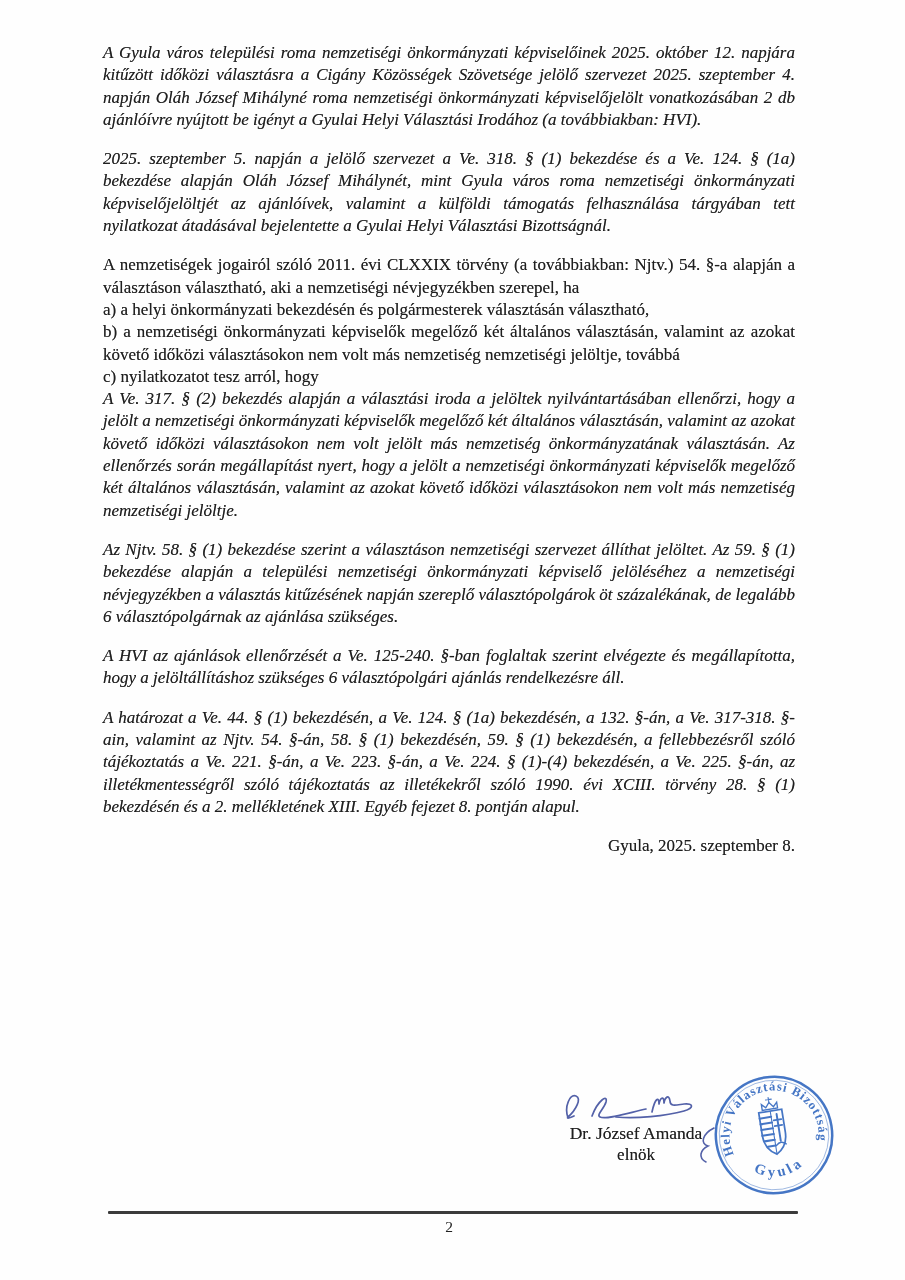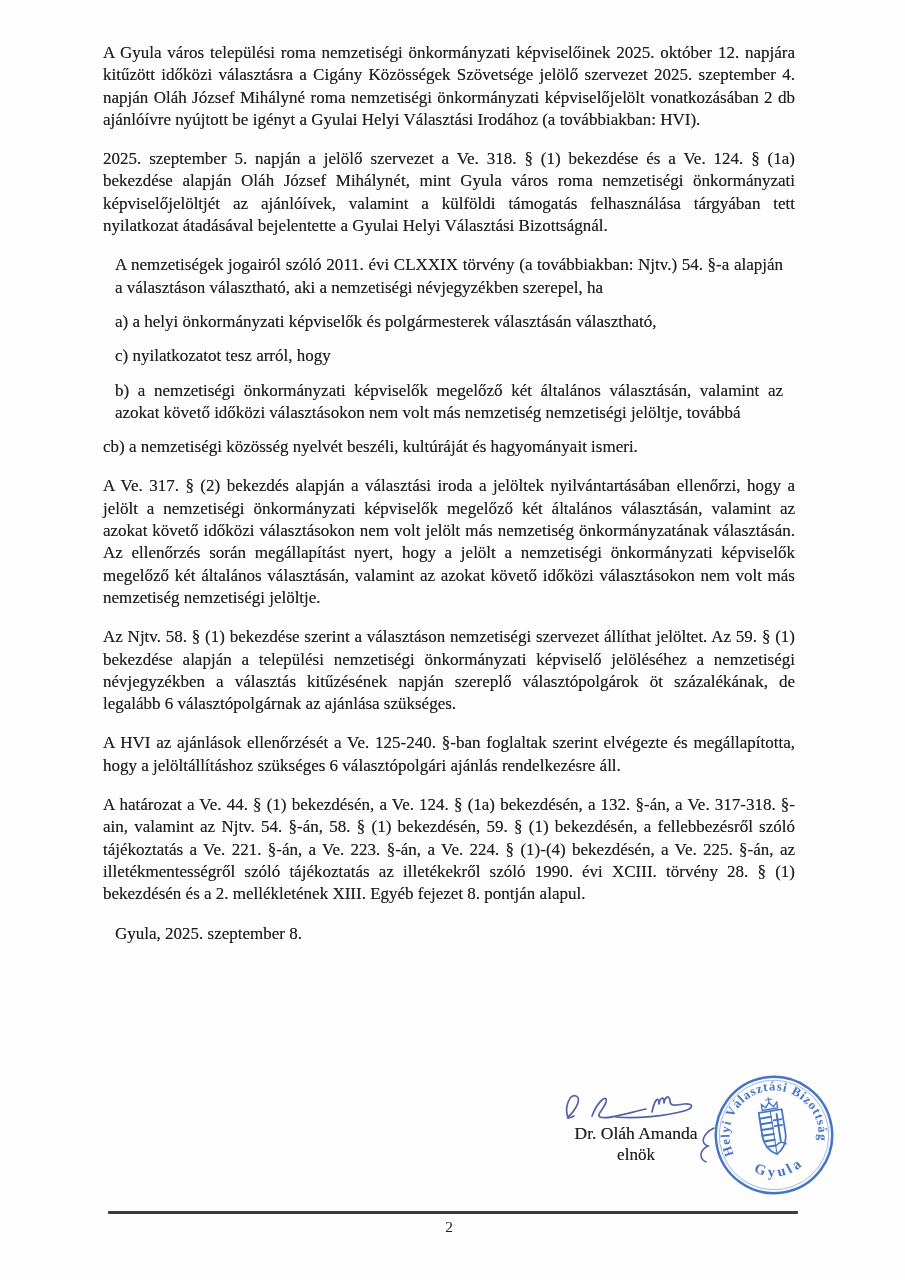--- a/index.html
+++ b/index.html
@@ -16,23 +16,23 @@
   }
   .content{
     position:absolute;
     left:103px;top:42px;
     width:692px;
     color:#1f1f1f;
     font-size:17px;
     line-height:22.3px;
     text-shadow:0 0 .45px rgba(25,25,25,.6);
   }
-  .para{margin:0 0 17px 0;text-align:justify;}
-  .line{margin:12px;text-align:justify;}
-  .date-line{margin:12px;text-align:left;}
+  .para{margin:0 0 17px 0;text-align:justify;font-style:italic;}
+  .line{margin:0;text-align:justify;}
+  .date-line{margin:0;text-align:right;}
   .sig-block{
     position:absolute;
     left:540px;top:1088px;
     width:192px;
     text-align:center;
     color:#1f1f1f;
     text-shadow:0 0 .45px rgba(25,25,25,.6);
   }
   .sig-ink{display:block;margin:0 auto -4px auto;}
   .sig-name{font-size:17.5px;line-height:22px;}
@@ -61,40 +61,39 @@
 </style>
 </head>
 <body>
 
 <div class="page">
 
   <article class="content">
     <p class="para">A Gyula város települési roma nemzetiségi önkormányzati képviselőinek 2025. október 12. napjára kitűzött időközi választásra a Cigány Közösségek Szövetsége jelölő szervezet 2025. szeptember 4. napján Oláh József Mihályné roma nemzetiségi önkormányzati képviselőjelölt vonatkozásában 2 db ajánlóívre nyújtott be igényt a Gyulai Helyi Választási Irodához (a továbbiakban: HVI).</p>
     <p class="para">2025. szeptember 5. napján a jelölő szervezet a Ve. 318. § (1) bekezdése és a Ve. 124. § (1a) bekezdése alapján Oláh József Mihálynét, mint Gyula város roma nemzetiségi önkormányzati képviselőjelöltjét az ajánlóívek, valamint a külföldi támogatás felhasználása tárgyában tett nyilatkozat átadásával bejelentette a Gyulai Helyi Választási Bizottságnál.</p>
     <p class="line">A nemzetiségek jogairól szóló 2011. évi CLXXIX törvény (a továbbiakban: Njtv.) 54. §-a alapján a választáson választható, aki a nemzetiségi névjegyzékben szerepel, ha</p>
-    <p class="line">a) a helyi önkormányzati képviselők és polgármesterek választásán választható,</p>
+    <p class="line">a) a helyi önkormányzati bekezdésén és polgármesterek választásán választható,</p>
+    <p class="line">b) a nemzetiségi önkormányzati képviselők megelőző két általános választásán, valamint az azokat követő időközi választásokon nem volt más nemzetiség nemzetiségi jelöltje, továbbá</p>
     <p class="line">c) nyilatkozatot tesz arról, hogy</p>
-    <p class="line">b) a nemzetiségi önkormányzati képviselők megelőző két általános választásán, valamint az azokat követő időközi választásokon nem volt más nemzetiség nemzetiségi jelöltje, továbbá</p>
-    <p class="para">cb) a nemzetiségi közösség nyelvét beszéli, kultúráját és hagyományait ismeri.</p>
     <p class="para">A Ve. 317. § (2) bekezdés alapján a választási iroda a jelöltek nyilvántartásában ellenőrzi, hogy a jelölt a nemzetiségi önkormányzati képviselők megelőző két általános választásán, valamint az azokat követő időközi választásokon nem volt jelölt más nemzetiség önkormányzatának választásán. Az ellenőrzés során megállapítást nyert, hogy a jelölt a nemzetiségi önkormányzati képviselők megelőző két általános választásán, valamint az azokat követő időközi választásokon nem volt más nemzetiség nemzetiségi jelöltje.</p>
     <p class="para">Az Njtv. 58. § (1) bekezdése szerint a választáson nemzetiségi szervezet állíthat jelöltet. Az 59. § (1) bekezdése alapján a települési nemzetiségi önkormányzati képviselő jelöléséhez a nemzetiségi névjegyzékben a választás kitűzésének napján szereplő választópolgárok öt százalékának, de legalább 6 választópolgárnak az ajánlása szükséges.</p>
     <p class="para">A HVI az ajánlások ellenőrzését a Ve. 125-240. §-ban foglaltak szerint elvégezte és megállapította, hogy a jelöltállításhoz szükséges 6 választópolgári ajánlás rendelkezésre áll.</p>
     <p class="para">A határozat a Ve. 44. § (1) bekezdésén, a Ve. 124. § (1a) bekezdésén, a 132. §-án, a Ve. 317-318. §-ain, valamint az Njtv. 54. §-án, 58. § (1) bekezdésén, 59. § (1) bekezdésén, a fellebbezésről szóló tájékoztatás a Ve. 221. §-án, a Ve. 223. §-án, a Ve. 224. § (1)-(4) bekezdésén, a Ve. 225. §-án, az illetékmentességről szóló tájékoztatás az illetékekről szóló 1990. évi XCIII. törvény 28. § (1) bekezdésén és a 2. mellékletének XIII. Egyéb fejezet 8. pontján alapul.</p>
     <p class="date-line">Gyula, 2025. szeptember 8.</p>
   </article>
 
   <div class="sig-block">
     <svg class="sig-ink" width="160" height="38" viewBox="0 0 160 38" aria-hidden="true">
       <g fill="none" stroke="#5361a8" stroke-width="1.7" stroke-linecap="round" stroke-linejoin="round">
         <path d="M12,30 C8,18 14,6 20,8 C26,10 20,22 12,29 C10,31 14,30 18,28"></path>
         <path d="M36,28 C42,12 52,6 50,14 C48,21 40,27 44,29 C50,32 72,25 90,21"></path>
         <path d="M96,24 C99,10 103,8 103,16 C104,10 108,7 108,15 C109,9 113,6 114,13 C114,19 120,17 128,16 C138,15 138,20 128,23 C110,28 80,31 60,29"></path>
       </g>
     </svg>
-    <div class="sig-name">Dr. Oláh Amanda</div>
+    <div class="sig-name">Dr. József Amanda</div>
     <div class="sig-role">elnök</div>
   </div>
 
   <svg class="ink-mark" width="24" height="40" viewBox="0 0 24 40" aria-hidden="true">
     <path d="M18,4 C6,10 4,20 12,22 C4,26 2,34 10,38" fill="none" stroke="#5361a8" stroke-width="1.6" stroke-linecap="round"></path>
   </svg>
 
   <svg class="stamp" viewBox="0 0 130 130" aria-hidden="true">
     <defs>
       <path id="arcTop" d="M 29.8,94.6 A 46,46 0 1,1 100.2,94.6" fill="none"></path>

